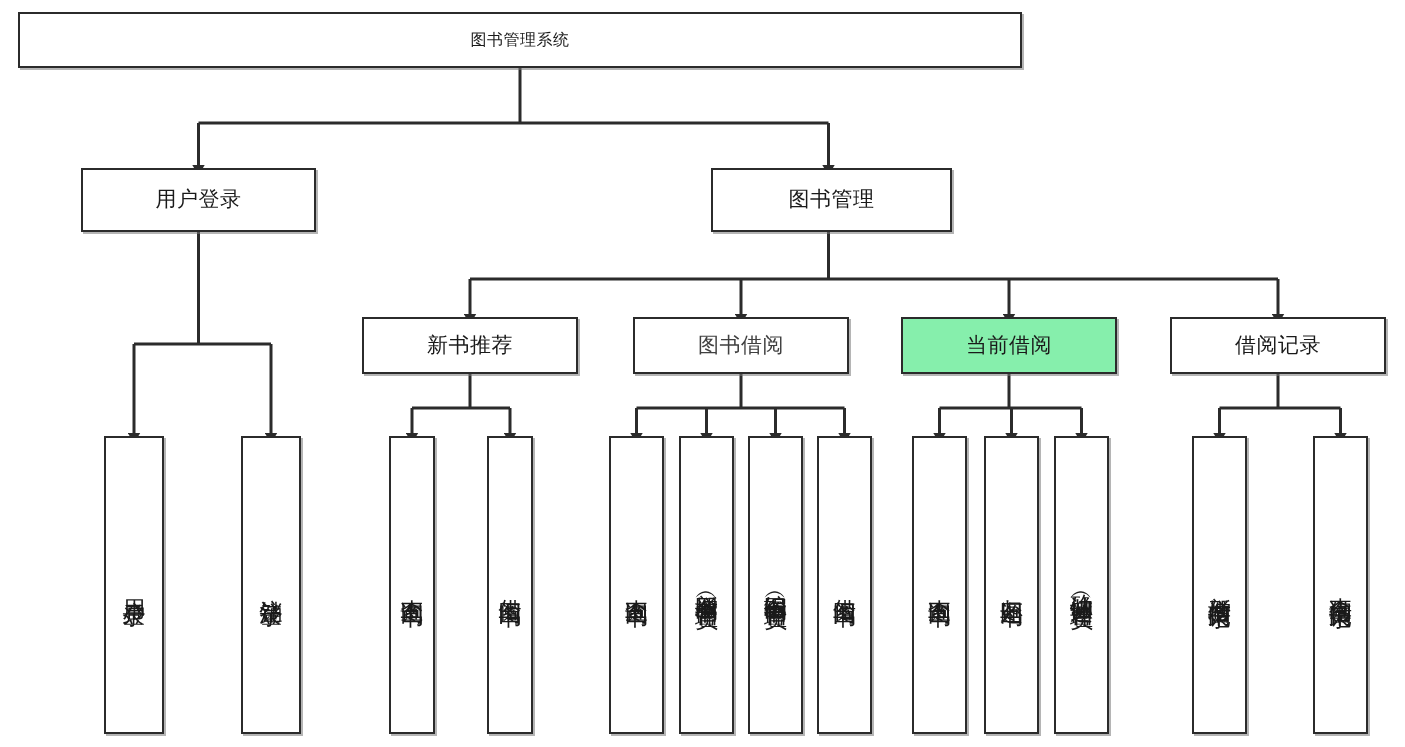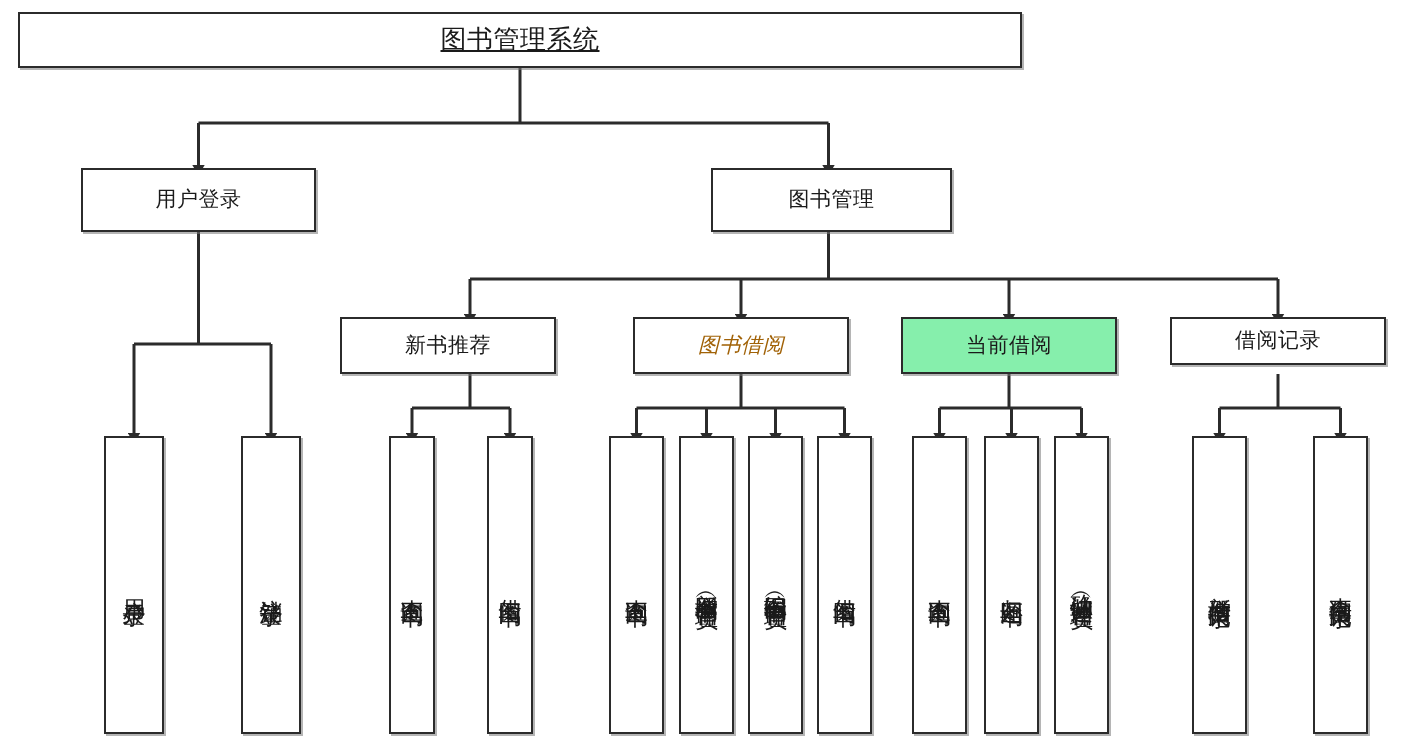--- a/index.html
+++ b/index.html
@@ -41,22 +41,21 @@
     display: block;
     text-align: center;
     line-height: 1.22;
     letter-spacing: 0.5px;
   }
   .node.horiz .label {
     writing-mode: horizontal-tb;
     font-size: 21px;
   }
   .node.root .label {
-    font-size: 26px;
-    text-decoration: underline;
+    font-size: 16px;
   }
   .node.vert {
     align-items: flex-start;
     justify-content: center;
     padding-top: 6px;
   }
   .node.vert .label {
     writing-mode: vertical-rl;
     text-orientation: upright;
     font-size: 23px;
@@ -127,30 +126,30 @@
   <div id="node-layer">
       <div class="node root horiz" style="left: 18px; top: 12px; width: 1004px; height: 56px; border-color: rgb(43, 43, 43); background: rgb(255, 255, 255);">
         <span class="label" style="color: rgb(26, 26, 26);">图书管理系统</span>
       </div>
       <div class="node level2 horiz" style="left: 81px; top: 168px; width: 235px; height: 64px; border-color: rgb(43, 43, 43); background: rgb(255, 255, 255);">
         <span class="label" style="color: rgb(26, 26, 26);">用户登录</span>
       </div>
       <div class="node level2 horiz" style="left: 711px; top: 168px; width: 241px; height: 64px; border-color: rgb(43, 43, 43); background: rgb(255, 255, 255);">
         <span class="label" style="color: rgb(26, 26, 26);">图书管理</span>
       </div>
-      <div class="node level3 horiz" style="left: 340px; top: 317px; width: 216px; height: 57px; border-color: rgb(43, 43, 43); background: rgb(255, 255, 255);">
+      <div class="node level3 horiz" style="left: 362px; top: 317px; width: 216px; height: 57px; border-color: rgb(43, 43, 43); background: rgb(255, 255, 255);">
         <span class="label" style="color: rgb(26, 26, 26);">新书推荐</span>
       </div>
       <div class="node level3 horiz" style="left: 633px; top: 317px; width: 216px; height: 57px; border-color: rgb(43, 43, 43); background: rgb(255, 255, 255);">
-        <span class="label" style="color: #a16207; font-style: italic;">图书借阅</span>
+        <span class="label" style="color: #404040;">图书借阅</span>
       </div>
       <div class="node level3 horiz" style="left: 901px; top: 317px; width: 216px; height: 57px; border-color: rgb(43, 43, 43); background: #86efac;">
         <span class="label" style="color: rgb(26, 26, 26);">当前借阅</span>
       </div>
-      <div class="node level3 horiz" style="left: 1170px; top: 317px; width: 216px; height: 48px; border-color: rgb(43, 43, 43); background: rgb(255, 255, 255);">
+      <div class="node level3 horiz" style="left: 1170px; top: 317px; width: 216px; height: 57px; border-color: rgb(43, 43, 43); background: rgb(255, 255, 255);">
         <span class="label" style="color: rgb(26, 26, 26);">借阅记录</span>
       </div>
       <div class="node leaf vert centered" style="left: 104px; top: 436px; width: 60px; height: 298px; border-color: rgb(43, 43, 43); background: rgb(255, 255, 255);">
         <span class="label" style="color: rgb(26, 26, 26);">用户登录</span>
       </div>
       <div class="node leaf vert centered" style="left: 241px; top: 436px; width: 60px; height: 298px; border-color: rgb(43, 43, 43); background: rgb(255, 255, 255);">
         <span class="label" style="color: rgb(26, 26, 26);">注销登录</span>
       </div>
       <div class="node leaf vert centered" style="left: 389px; top: 436px; width: 46px; height: 298px; border-color: rgb(43, 43, 43); background: rgb(255, 255, 255);">
         <span class="label" style="color: rgb(26, 26, 26);">查询图书</span>

